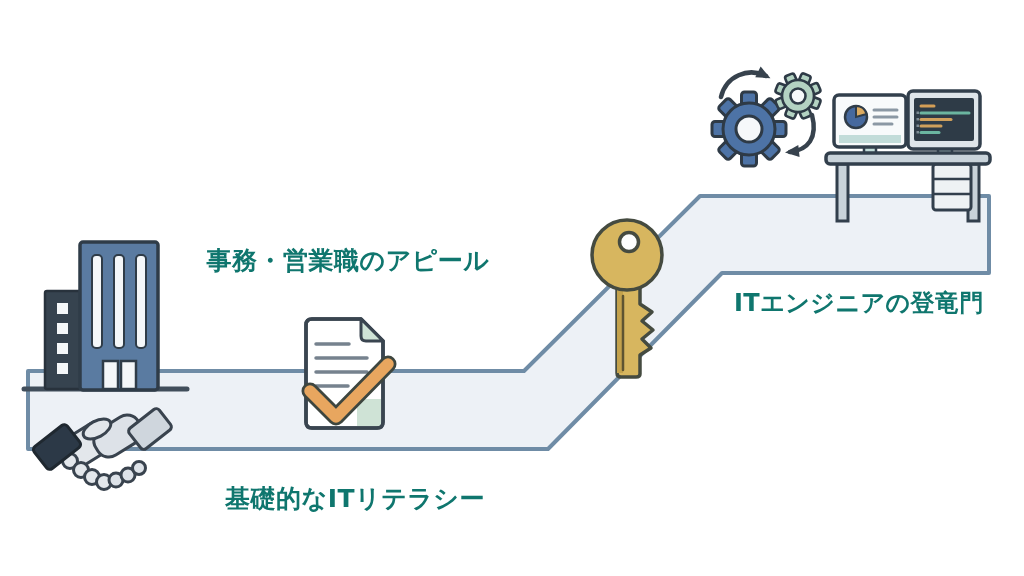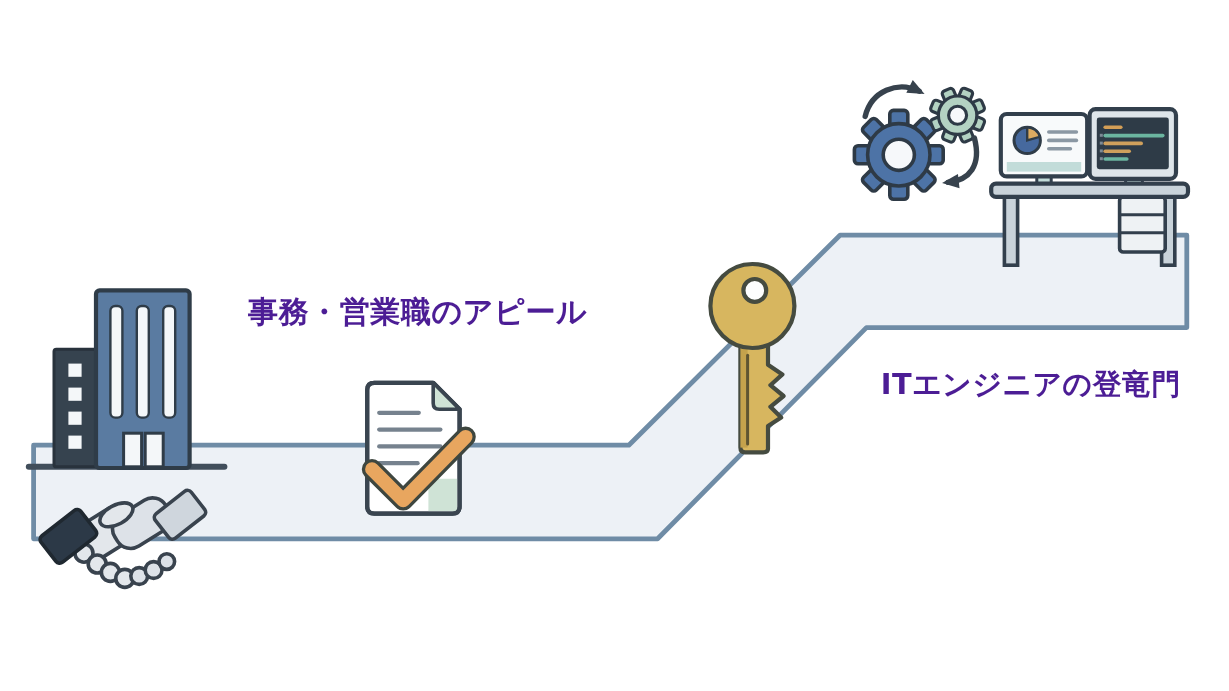--- a/index.html
+++ b/index.html
@@ -9,26 +9,26 @@
     background:#ffffff;
     overflow:hidden;
     font-family:"DejaVu Sans","Liberation Sans",sans-serif;
   }
   .scene{position:absolute;inset:0;}
   .label{
     position:absolute;
     transform:translate(-50%,-50%);
     white-space:nowrap;
     font-weight:700;
-    color:#4c1d95;
+    color:#0f766e;
     letter-spacing:0.5px;
   }
   .label-office{left:348px;top:260px;font-size:25px;}
   .label-literacy{left:355px;top:498px;font-size:25px;}
-  .label-gateway{left:859px;top:320px;font-size:24px;}
+  .label-gateway{left:859px;top:303px;font-size:24px;}
   .label-potential{left:832px;top:413px;font-size:24px;}
 </style>
 </head>
 <body>
 
 <div class="canvas">
   <svg class="scene" viewBox="0 0 1024 576">
     <defs>
       <marker id="ah" markerWidth="18" markerHeight="16" refX="10" refY="7" orient="auto" markerUnits="userSpaceOnUse">
         <path d="M1,1 L15,7 L1,13 Z" fill="#37424d"></path>
@@ -195,14 +195,15 @@
         <rect x="968" y="164" width="11" height="57" fill="#c9d3da" stroke="#323f4c" stroke-width="3"></rect>
         <rect x="933" y="164" width="38" height="46" rx="3" fill="#eef2f4" stroke="#323f4c" stroke-width="3"></rect>
         <line x1="933" y1="179" x2="971" y2="179" stroke="#323f4c" stroke-width="2.5"></line>
         <line x1="933" y1="194" x2="971" y2="194" stroke="#323f4c" stroke-width="2.5"></line>
         <rect x="826" y="153" width="164" height="11" rx="4" fill="#c9d3da" stroke="#323f4c" stroke-width="3.5"></rect>
       </g>
     </g>
   </svg>
 
   <div class="label label-office">事務・営業職のアピール</div>
+  <div class="label label-literacy">基礎的なITリテラシー</div>
   <div class="label label-gateway">ITエンジニアの登竜門</div>
 </div>
 
 </body></html>

